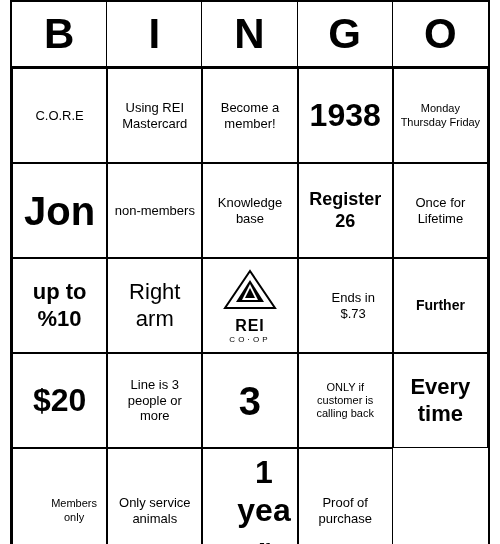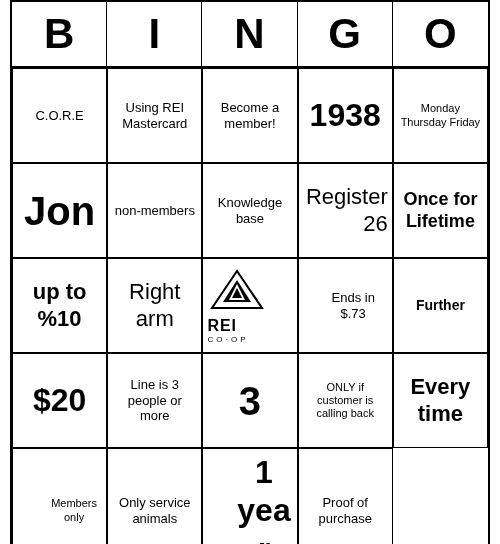--- a/index.html
+++ b/index.html
@@ -42,21 +42,21 @@
       text-align: center;
       padding: 4px;
       min-height: 95px;
       font-size: 13px;
       line-height: 1.2;
       word-break: break-word;
     }
     .rei-logo {
       display: flex;
       flex-direction: column;
-      align-items: flex-start;
+      align-items: center;
       justify-content: center;
     }
     .rei-logo svg {
       width: 60px;
       height: 50px;
     }
   </style>
 </head>
 <body>
 
@@ -70,22 +70,22 @@
   </div>
   <div class="bingo-grid" id="grid">
   <div class="bingo-cell" style="font-size: 13px; font-weight: normal;">C.O.R.E</div>
       <div class="bingo-cell" style="font-size: 13px; font-weight: normal;">Using REI Mastercard</div>
       <div class="bingo-cell" style="font-size: 13px; font-weight: normal;">Become a member!</div>
       <div class="bingo-cell" style="font-size: 32px; font-weight: bold;">1938</div>
       <div class="bingo-cell" style="font-size: 11px; font-weight: normal;">Monday Thursday Friday</div>
       <div class="bingo-cell" style="font-size: 40px; font-weight: bold;">Jon</div>
       <div class="bingo-cell" style="font-size: 13px; font-weight: normal;">non-members</div>
       <div class="bingo-cell" style="font-size: 13px; font-weight: normal;">Knowledge base</div>
-      <div class="bingo-cell" style="font-size: 22px; font-weight: normal; text-align: right;">Register 26</div>
-      <div class="bingo-cell" style="font-size: 18px; font-weight: bold;">Once for Lifetime</div>
+      <div class="bingo-cell" style="font-size: 18px; font-weight: bold;">Register 26</div>
+      <div class="bingo-cell" style="font-size: 13px; font-weight: normal;">Once for Lifetime</div>
       <div class="bingo-cell" style="font-size: 22px; font-weight: bold;">up to %10</div>
       <div class="bingo-cell" style="font-size: 22px; font-weight: normal;">Right arm</div>
       <div class="bingo-cell rei-logo">
       <div class="rei-logo">
         <svg viewBox="0 0 60 50" xmlns="http://www.w3.org/2000/svg">
 
           <polygon points="30,5 55,42 5,42" fill="none" stroke="#000" stroke-width="2"></polygon>
 
           <polygon points="30,14 44,36 16,36" fill="#000"></polygon>
 

